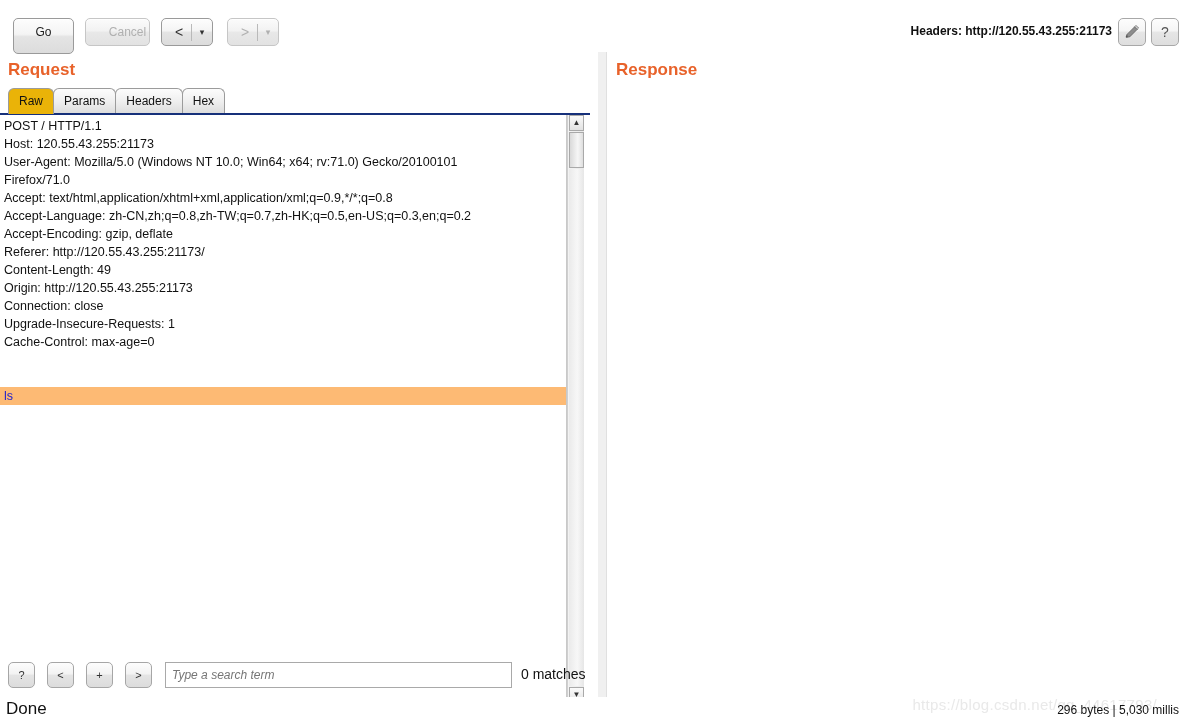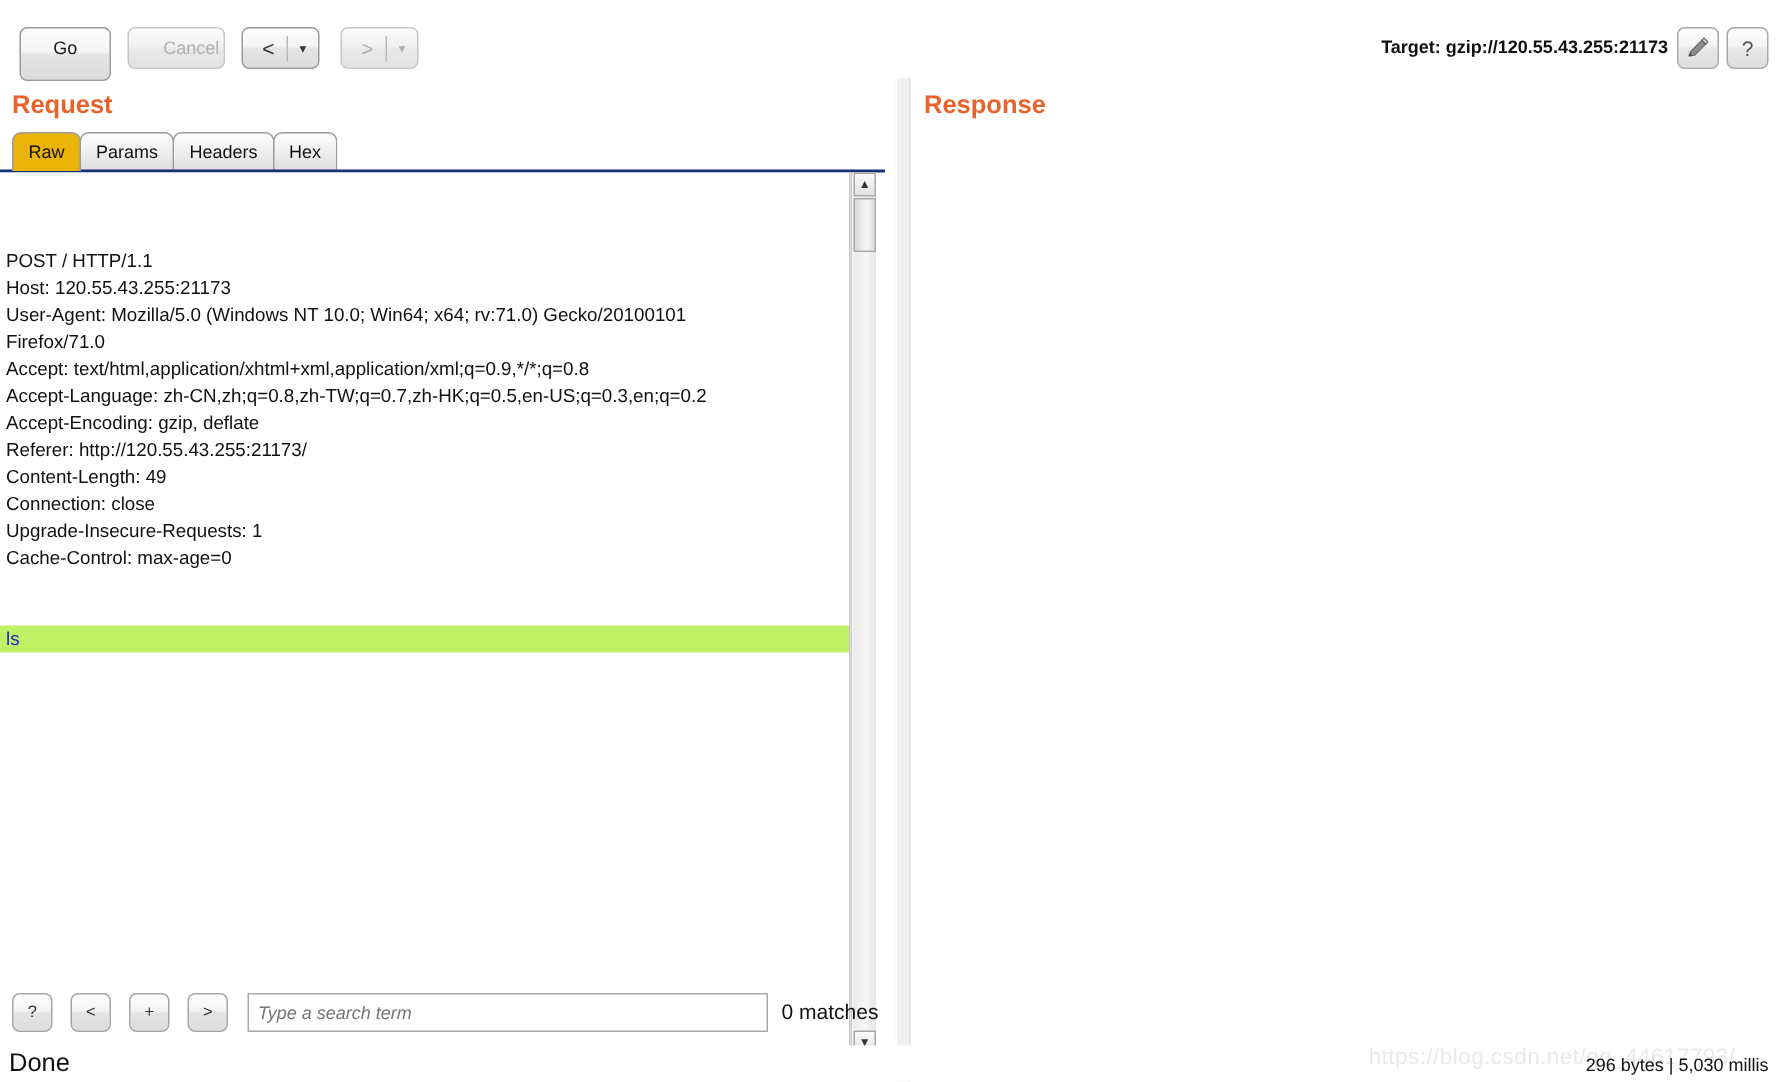--- a/index.html
+++ b/index.html
@@ -177,26 +177,26 @@
     background: #ffffff;
     border: none;
     overflow: hidden;
     font-family: "Liberation Sans", sans-serif;
     font-size: 12.5px;
     line-height: 18px;
     color: #111;
   }
   .panel-request  .editor { left: 0;   width: 566px; height: 588px; border-right: 1px solid #c9c9c9;}
 
-  .editor-inner { position: relative; padding: 2px 4px 16px 4px; margin-top: 48px; }
+  .editor-inner { position: relative; padding: 2px 4px 16px 4px; }
   .ln { white-space: pre; height: 18px; }
   .ln.blank { height: 18px; }
 
   .hl-row {
-    background: #bef264;
+    background: #fdba74;
     margin-left: -4px;
     padding-left: 4px;
     margin-right: -4px;
   }
 
   .k-param { color: #2222cc; }
   .k-val   { color: #b02020; }
 
   
   .vscroll {
@@ -343,21 +343,21 @@
       <span class="vsep"></span>
       <span class="caretchar">▾</span>
     </div>
 
     <div class="btn btn-split btn-next disabled">
       <span class="arrowchar">&gt;</span>
       <span class="vsep"></span>
       <span class="caretchar">▾</span>
     </div>
 
-    <div class="target-label">Target: gzip://120.55.43.255:21173</div>
+    <div class="target-label">Headers: http://120.55.43.255:21173</div>
 
     <div class="icon-btn icon-btn-pencil">
       <svg class="pencil-svg" width="16" height="16" viewBox="0 0 16 16">
         <path d="M2 13.2 L3.1 10.3 L10.6 2.8 L13.2 5.4 L5.7 12.9 Z" fill="#8d8d8d" stroke="#5d5d5d" stroke-width="0.7"></path>
         <path d="M10.6 2.8 L12.0 1.4 L14.6 4.0 L13.2 5.4 Z" fill="#cfcfcf" stroke="#5d5d5d" stroke-width="0.7"></path>
         <path d="M2 13.2 L3.6 13.6 L3.1 10.3 Z" fill="#4a4a4a"></path>
       </svg>
     </div>
 
     <div class="icon-btn icon-btn-help">
@@ -381,20 +381,21 @@
       <div class="editor-inner">
         <div class="ln">POST / HTTP/1.1</div>
         <div class="ln">Host: 120.55.43.255:21173</div>
         <div class="ln">User-Agent: Mozilla/5.0 (Windows NT 10.0; Win64; x64; rv:71.0) Gecko/20100101</div>
         <div class="ln">Firefox/71.0</div>
         <div class="ln">Accept: text/html,application/xhtml+xml,application/xml;q=0.9,*/*;q=0.8</div>
         <div class="ln">Accept-Language: zh-CN,zh;q=0.8,zh-TW;q=0.7,zh-HK;q=0.5,en-US;q=0.3,en;q=0.2</div>
         <div class="ln">Accept-Encoding: gzip, deflate</div>
         <div class="ln">Referer: http://120.55.43.255:21173/</div>
         <div class="ln">Content-Length: 49</div>
+        <div class="ln">Origin: http://120.55.43.255:21173</div>
         <div class="ln">Connection: close</div>
         <div class="ln">Upgrade-Insecure-Requests: 1</div>
         <div class="ln">Cache-Control: max-age=0</div>
 
         <div class="ln blank"></div>
         <div class="ln blank"></div>
 
 
         <div class="ln hl-row k-param">ls</div>
       </div>

